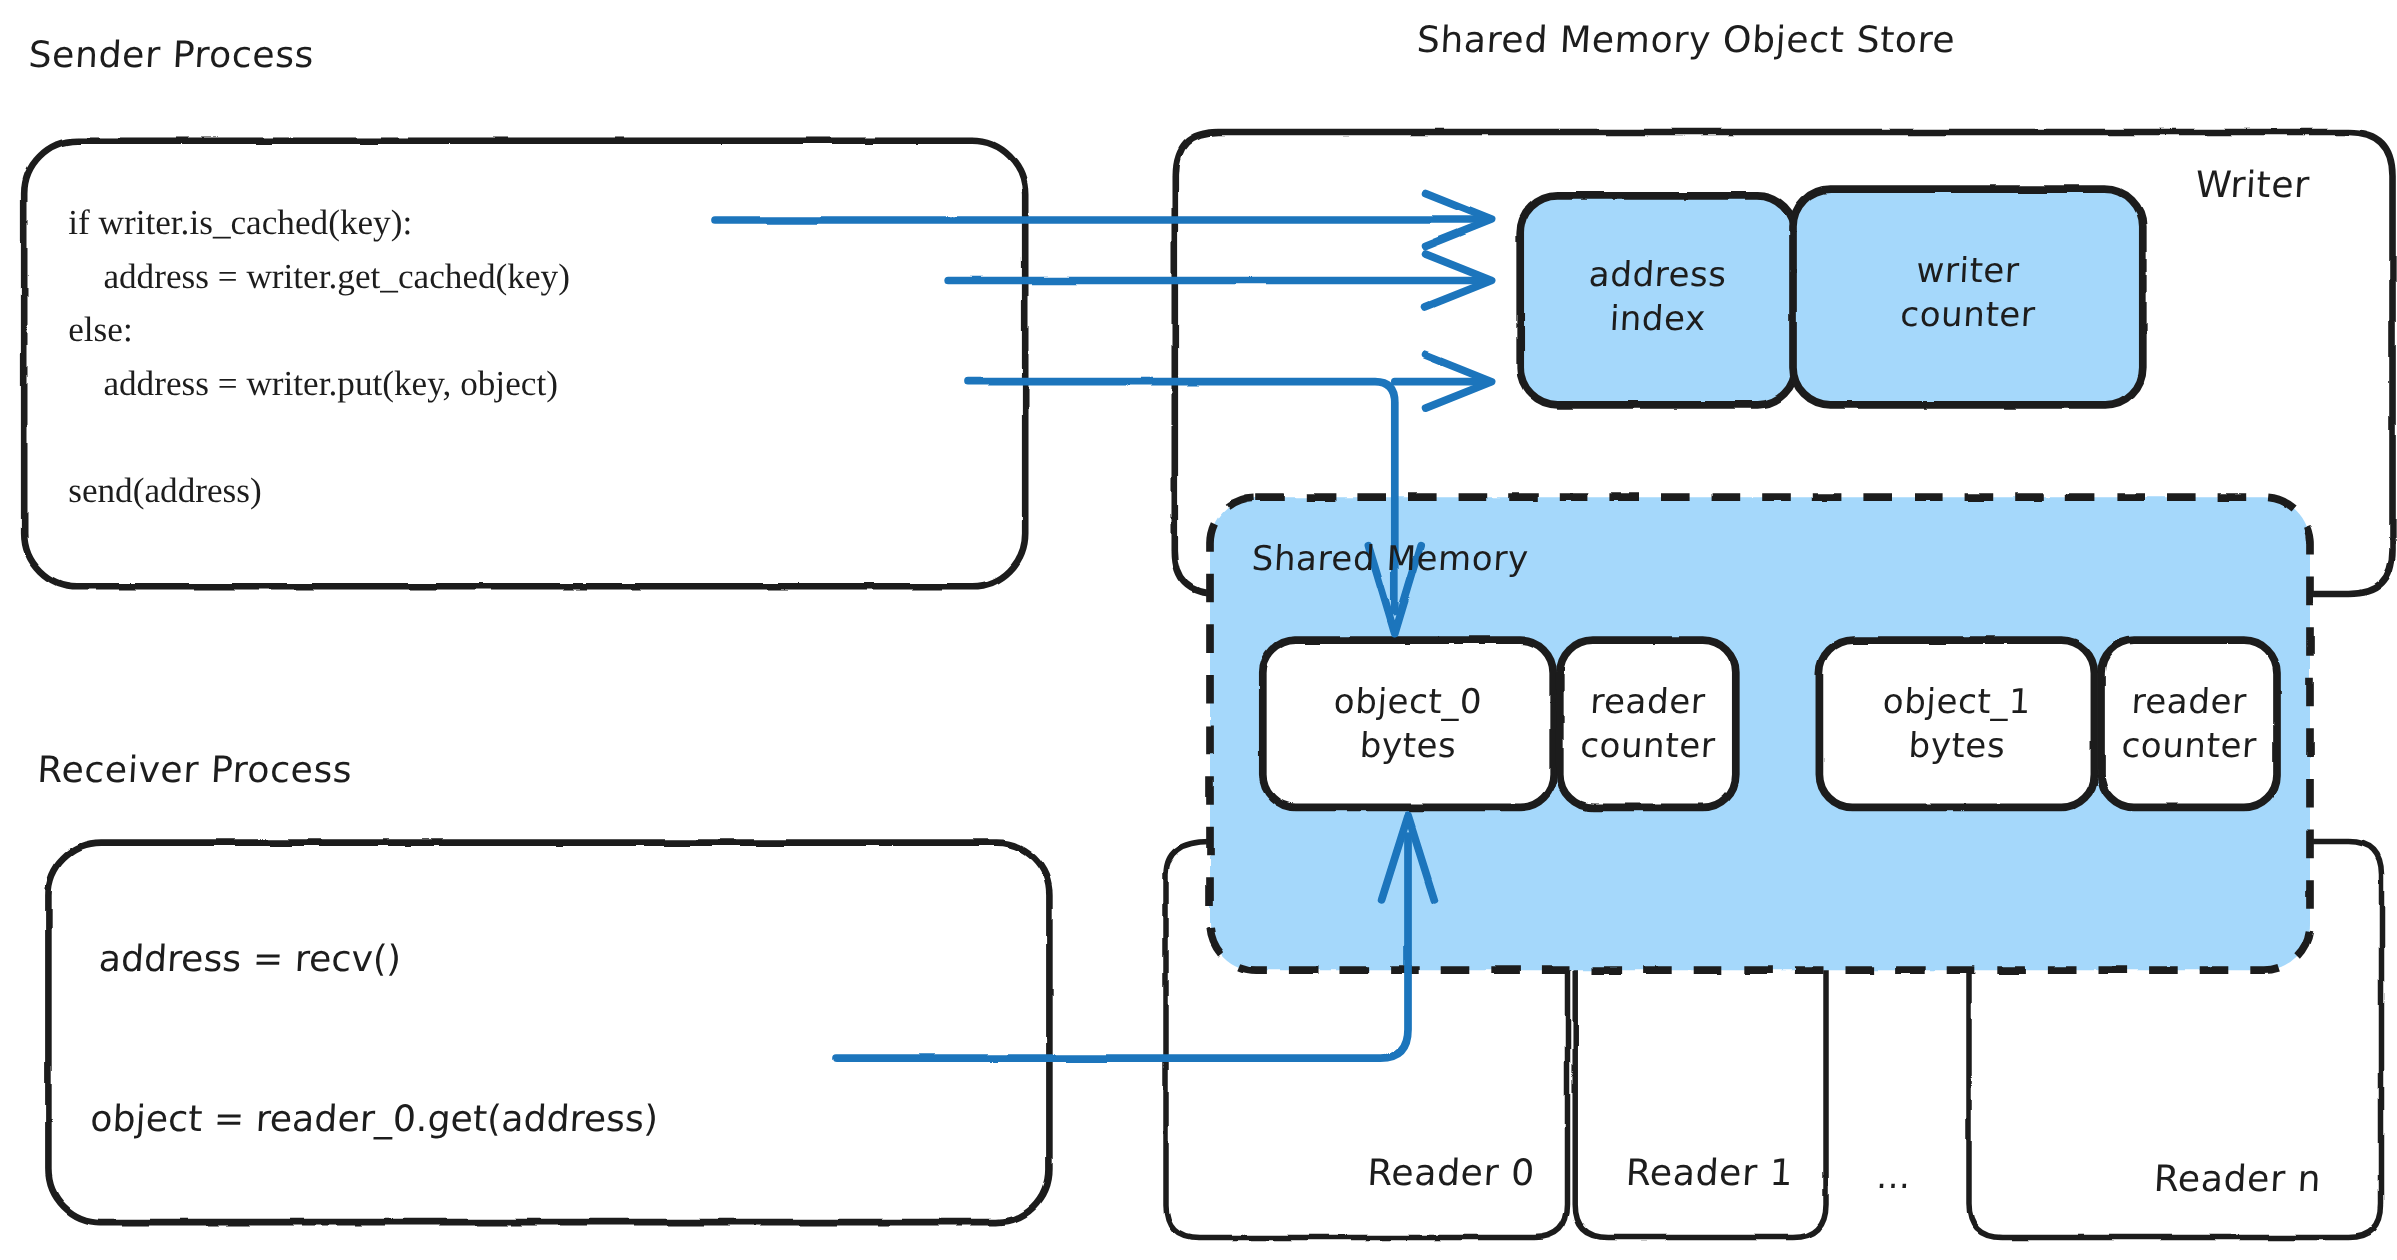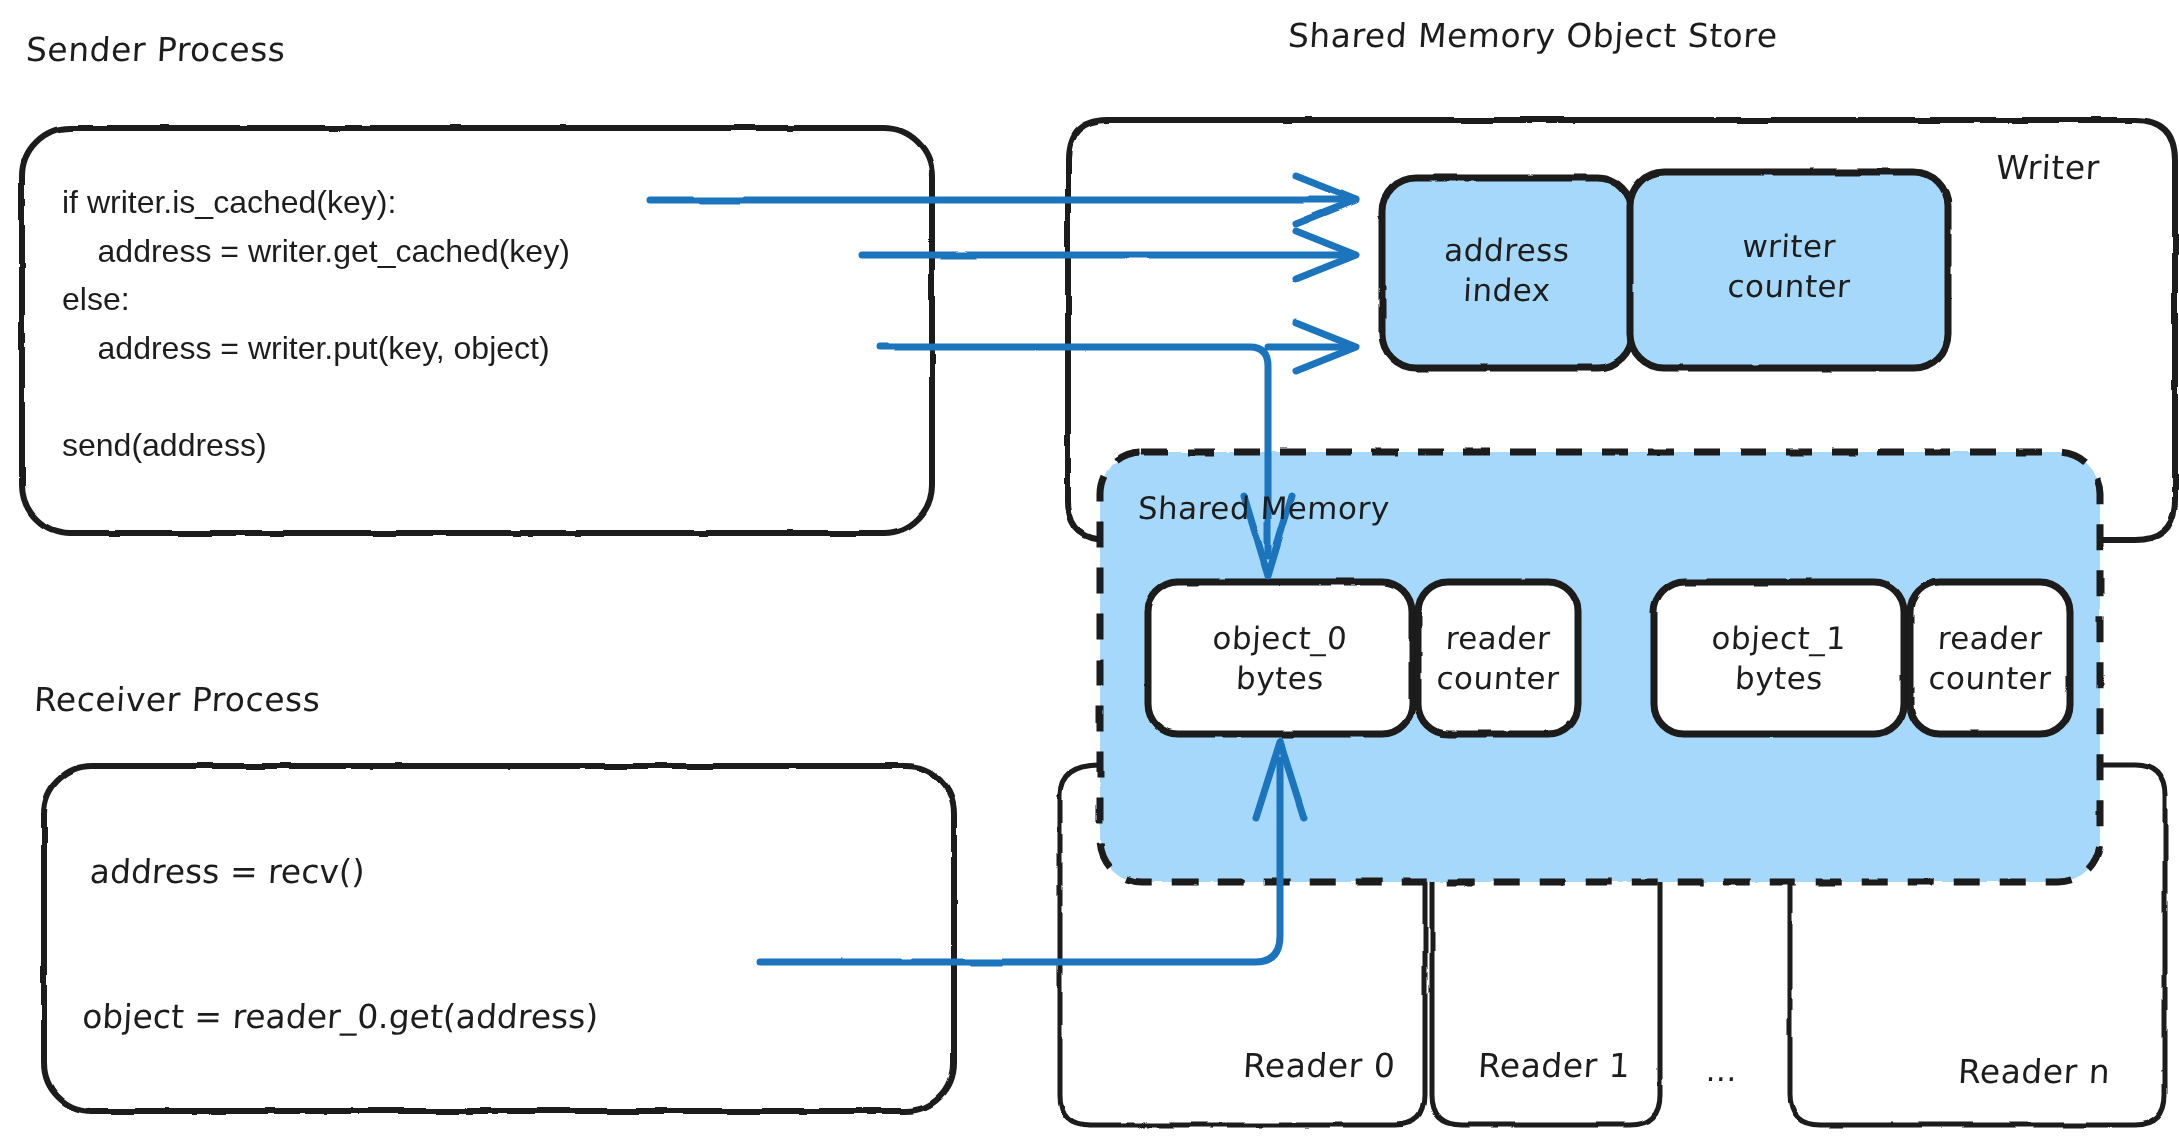--- a/index.html
+++ b/index.html
@@ -38,21 +38,21 @@
   .title-lbl { font-size: 33px; }
   .corner-lbl { font-size: 33px; }
   .inner-lbl {
     font-size: 31px;
     text-align: center;
     line-height: 1.22;
   }
   .shm-lbl { font-size: 31px; }
   .code-block {
     position: absolute;
-    font-family: Liberation Sans, sans-serif;
+    font-family: Liberation Serif, serif;
     font-size: 32px;
     line-height: 1.52;
     color: #1d1d1d;
     white-space: pre;
   }
   .recv-block {
     position: absolute;
     font-family: "DejaVu Sans", sans-serif;
     font-size: 33px;
     line-height: 2.2;

